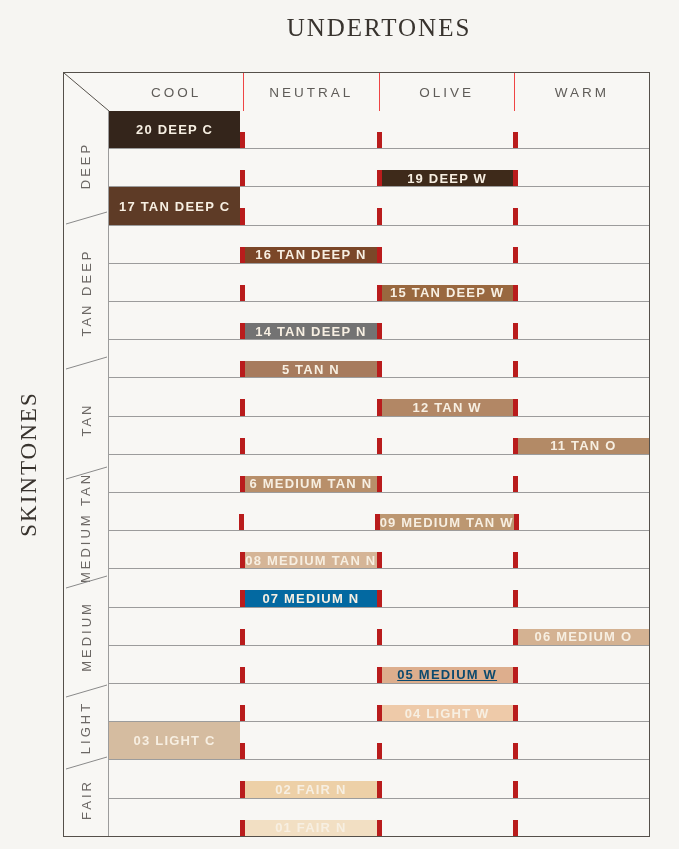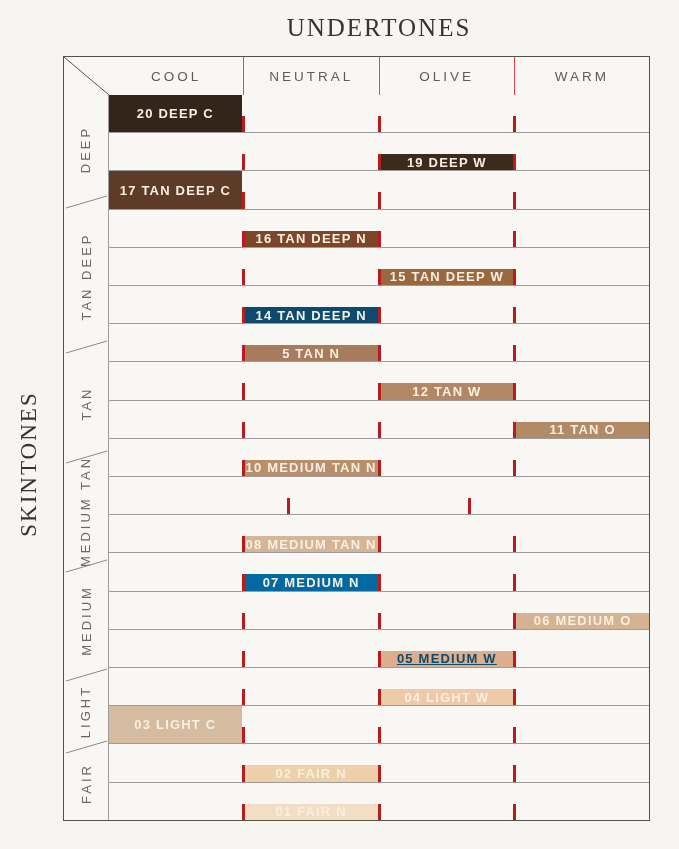--- a/index.html
+++ b/index.html
@@ -17,21 +17,21 @@
   .y-axis-wrap{
     position:absolute;left:0;top:100px;width:58px;height:727px;
     display:flex;align-items:center;justify-content:center;
   }
   .y-axis-wrap span{
     transform:rotate(-90deg);white-space:nowrap;
     font-family:"Liberation Serif",serif;
     font-size:23px;letter-spacing:2px;color:#38332e;
   }
   .shade-table{
-    position:absolute;left:63px;top:56px;width:587px;height:765px;
+    position:absolute;left:63px;top:72px;width:587px;height:765px;
     border:1px solid #55504a;box-sizing:border-box;
     background:#f8f7f4;
   }
   .header-row{height:38px;display:flex;}
   .corner-cell{width:45px;position:relative;flex:none;}
   .corner-cell svg{position:absolute;left:0;top:0;}
   .col-header{
     flex:1;display:flex;align-items:center;justify-content:center;
     font-size:13.5px;letter-spacing:3px;color:#5f5c58;
   }
@@ -47,21 +47,21 @@
   }
   .group-cell span{
     transform:rotate(-90deg);white-space:nowrap;
     font-size:13px;letter-spacing:3px;color:#6b6764;
   }
   .group-divider-slash{position:absolute;left:0;width:45px;height:16px;pointer-events:none;}
   .shade-grid{flex:1;display:flex;flex-direction:column;}
   .grid-row{flex:1;display:flex;}
   .grid-row.bt{border-top:1px solid #9c9c9c;}
   .grid-cell{flex:1;display:flex;align-items:center;justify-content:center;box-sizing:border-box;}
-  .grid-cell.bl{border-left:3px solid #b91c1c;margin-top:21px;}
+  .grid-cell.bl{border-left:5px solid #b91c1c;margin-top:21px;}
   .shade-label{
     font-size:13px;font-weight:700;letter-spacing:1.2px;color:#f7efe2;
     white-space:nowrap;
   }
 </style>
 </head>
 <body>
 
 <div class="chart-title">UNDERTONES</div>
 
@@ -159,21 +159,21 @@
         <div class="grid-row bt">
           <div class="grid-cell"></div>
           <div class="grid-cell bl"></div>
           <div class="grid-cell bl" style="background: rgb(153, 104, 63);">
             <span class="shade-label" style="color: rgb(247, 239, 226);">15 TAN DEEP W</span>
           </div>
           <div class="grid-cell bl"></div>
         </div>
         <div class="grid-row bt">
           <div class="grid-cell"></div>
-          <div class="grid-cell bl" style="background: #0c4a6e;">
+          <div class="grid-cell bl" style="background: #737373;">
             <span class="shade-label" style="color: rgb(247, 239, 226);">14 TAN DEEP N</span>
           </div>
           <div class="grid-cell bl"></div>
           <div class="grid-cell bl"></div>
         </div>
         <div class="grid-row bt">
           <div class="grid-cell"></div>
           <div class="grid-cell bl" style="background: rgb(167, 123, 93);">
             <span class="shade-label" style="color: rgb(247, 239, 226);">5 TAN N</span>
           </div>
@@ -192,28 +192,31 @@
           <div class="grid-cell"></div>
           <div class="grid-cell bl"></div>
           <div class="grid-cell bl"></div>
           <div class="grid-cell bl" style="background: rgb(179, 138, 102);">
             <span class="shade-label" style="color: rgb(247, 239, 226);">11 TAN O</span>
           </div>
         </div>
         <div class="grid-row bt">
           <div class="grid-cell"></div>
           <div class="grid-cell bl" style="background: rgb(184, 143, 106);">
-            <span class="shade-label" style="color: rgb(247, 239, 226);">10 MEDIUM TAN N</span>
-          </div>
-          <div class="grid-cell bl"></div>
-          <div class="grid-cell bl"></div>
-        </div>
-        <div class="grid-row bt">
-          <div class="grid-cell"></div>
-          <div class="grid-cell bl"></div>
+            <span class="shade-label" style="color: rgb(247, 239, 226);">6 MEDIUM TAN N</span>
+          </div>
+          <div class="grid-cell bl"></div>
+          <div class="grid-cell bl"></div>
+        </div>
+        <div class="grid-row bt">
+          <div class="grid-cell"></div>
+          <div class="grid-cell bl"></div>
+          <div class="grid-cell bl" style="background: rgb(188, 151, 113);">
+            <span class="shade-label" style="color: rgb(247, 239, 226);">09 MEDIUM TAN W</span>
+          </div>
           <div class="grid-cell bl"></div>
         </div>
         <div class="grid-row bt">
           <div class="grid-cell"></div>
           <div class="grid-cell bl" style="background: rgb(213, 181, 151);">
             <span class="shade-label" style="color: rgb(247, 239, 226);">08 MEDIUM TAN N</span>
           </div>
           <div class="grid-cell bl"></div>
           <div class="grid-cell bl"></div>
         </div>

